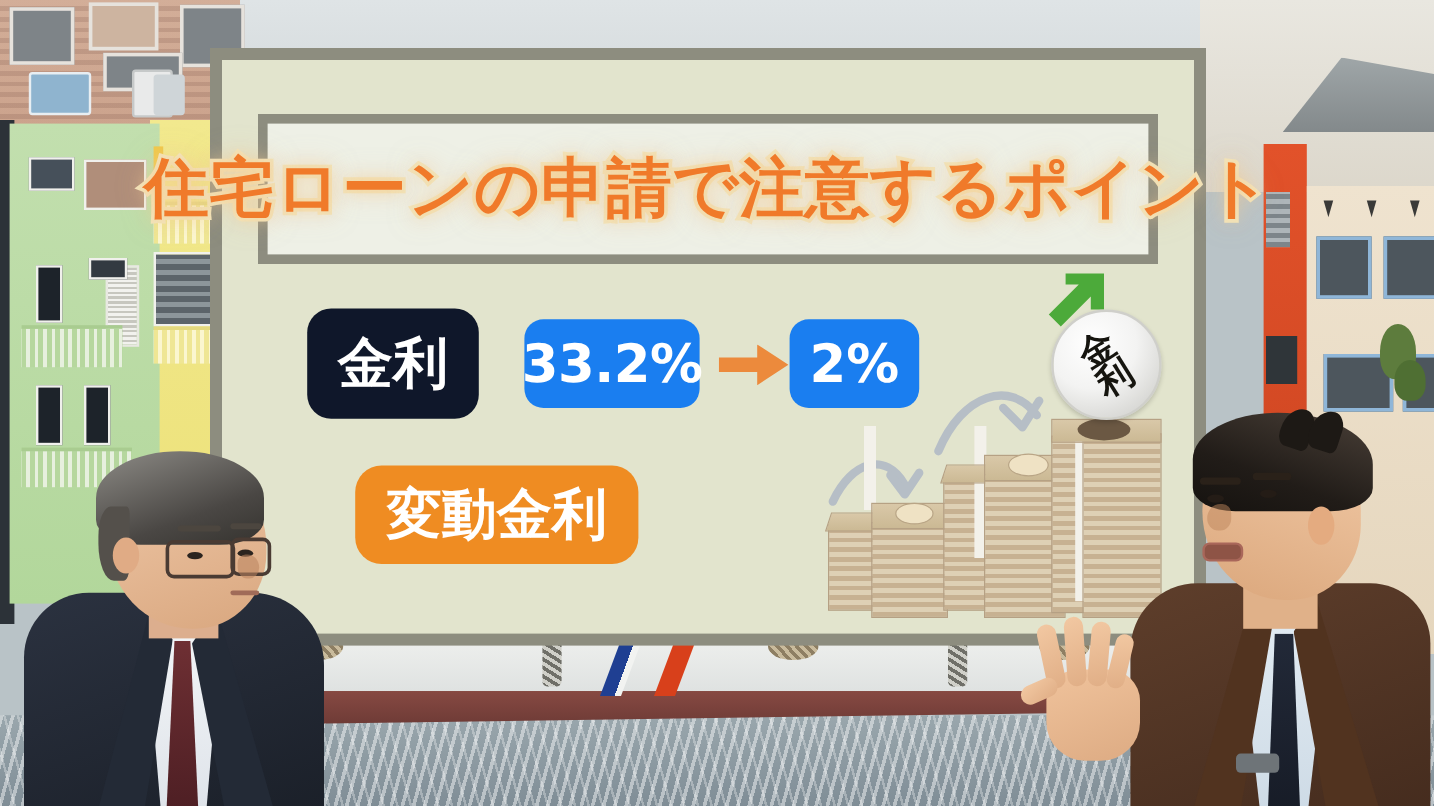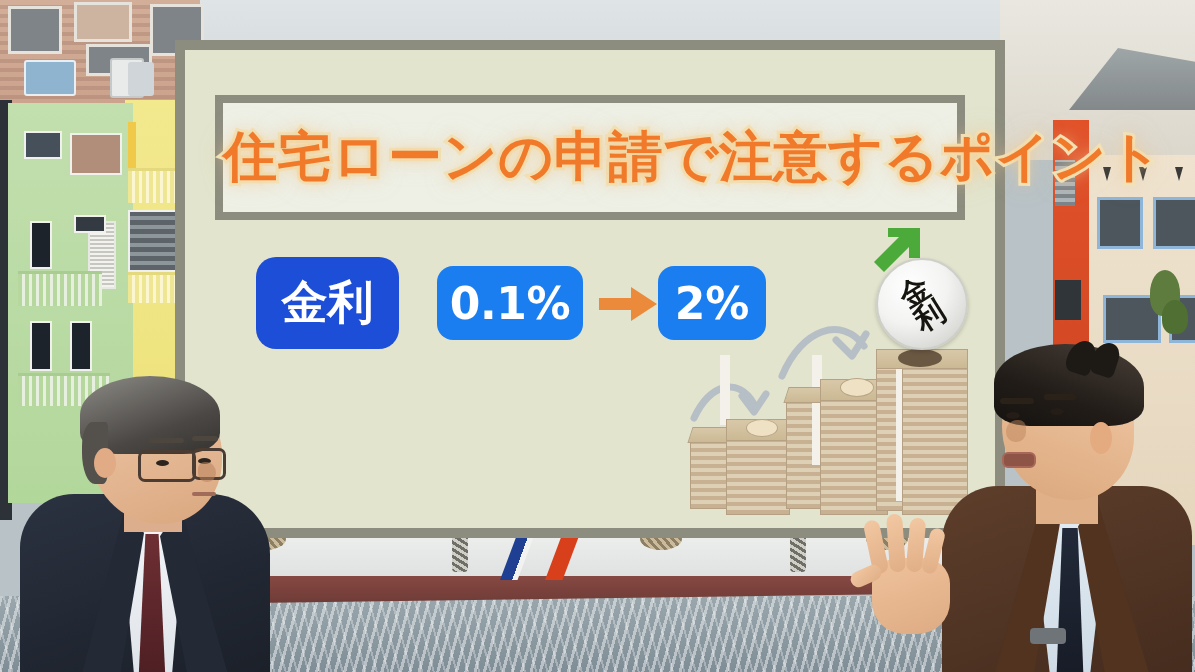--- a/index.html
+++ b/index.html
@@ -72,32 +72,32 @@
   .tire{position:absolute;width:16px;height:44px;
      background:repeating-linear-gradient(32deg,#6f6f68 0 3px,#cfcfc8 3px 6px);border-radius:4px;}
 
   
   .panel{position:absolute;left:175px;top:40px;width:830px;height:498px;
      background:#8d8d7f;padding:0;box-sizing:border-box;}
   .panel-inner{position:absolute;left:10px;top:10px;width:810px;height:478px;
      background:#e2e4cd;}
   .title-box{position:absolute;left:30px;top:45px;width:750px;height:125px;
      background:#eef0e6;border:8px solid #8d8d7f;box-sizing:border-box;
-     display:flex;align-items:center;}
+     display:flex;align-items:center;justify-content:center;}
   .title-text{
      font-size:54px;font-weight:700;letter-spacing:.01em;white-space:nowrap;
      color:#f07a2a;
      -webkit-text-stroke:6px #f3e6bd;
      paint-order:stroke fill;
      text-shadow:0 0 14px rgba(243,200,140,.85),0 0 24px rgba(243,210,160,.5);}
 
   .badge{position:absolute;display:flex;align-items:center;justify-content:center;
      color:#fff;font-weight:700;box-sizing:border-box;}
   .badge-kinri{left:256px;top:257px;width:143px;height:92px;border-radius:20px;
-     background:#1d4ed8;font-size:46px;text-align:right;}
+     background:#0f172a;font-size:46px;text-align:right;}
   .badge-01{left:437px;top:266px;width:146px;height:74px;border-radius:16px;
      background:#1a7ef0;font-size:44px;letter-spacing:-.01em;}
   .badge-2{left:658px;top:266px;width:108px;height:74px;border-radius:16px;
      background:#1a7ef0;font-size:44px;}
   .badge-hendou{left:296px;top:388px;width:236px;height:82px;border-radius:22px;
      background:#ef8c22;font-size:46px;}
 
   .arrow-orange{position:absolute;left:599px;top:287px;width:58px;height:34px;}
 
   
@@ -271,27 +271,28 @@
     <div class="panel-inner">
 
       <div class="title-box">
         <div class="title-text">住宅ローンの申請で注意するポイント</div>
       </div>
 
     </div>
   </div>
 
   <div class="badge badge-kinri">金利</div>
-  <div class="badge badge-01">0.1%</div>
+  <div class="badge badge-01">33.2%</div>
 
   <svg class="arrow-orange" viewBox="0 0 58 34">
     <path d="M0 11 H32 V0 L58 17 L32 34 V23 H0 Z" fill="#ec8a3c"></path>
   </svg>
 
   <div class="badge badge-2">2%</div>
+  <div class="badge badge-hendou">変動金利</div>
 
   <svg class="curve-arrow" viewBox="0 0 240 140">
     <path d="M8 118 C24 84 52 76 68 104" fill="none" stroke="#b6bec6" stroke-width="7" stroke-linecap="round"></path>
     <path d="M56 96 L68 112 L80 94" fill="none" stroke="#b6bec6" stroke-width="7" stroke-linecap="round" stroke-linejoin="round"></path>
     <path d="M96 76 C116 28 156 16 178 46" fill="none" stroke="#b6bec6" stroke-width="7" stroke-linecap="round"></path>
     <path d="M150 40 L166 56 L180 34" fill="none" stroke="#b6bec6" stroke-width="7" stroke-linecap="round" stroke-linejoin="round"></path>
   </svg>
 
   <div class="money">
 

